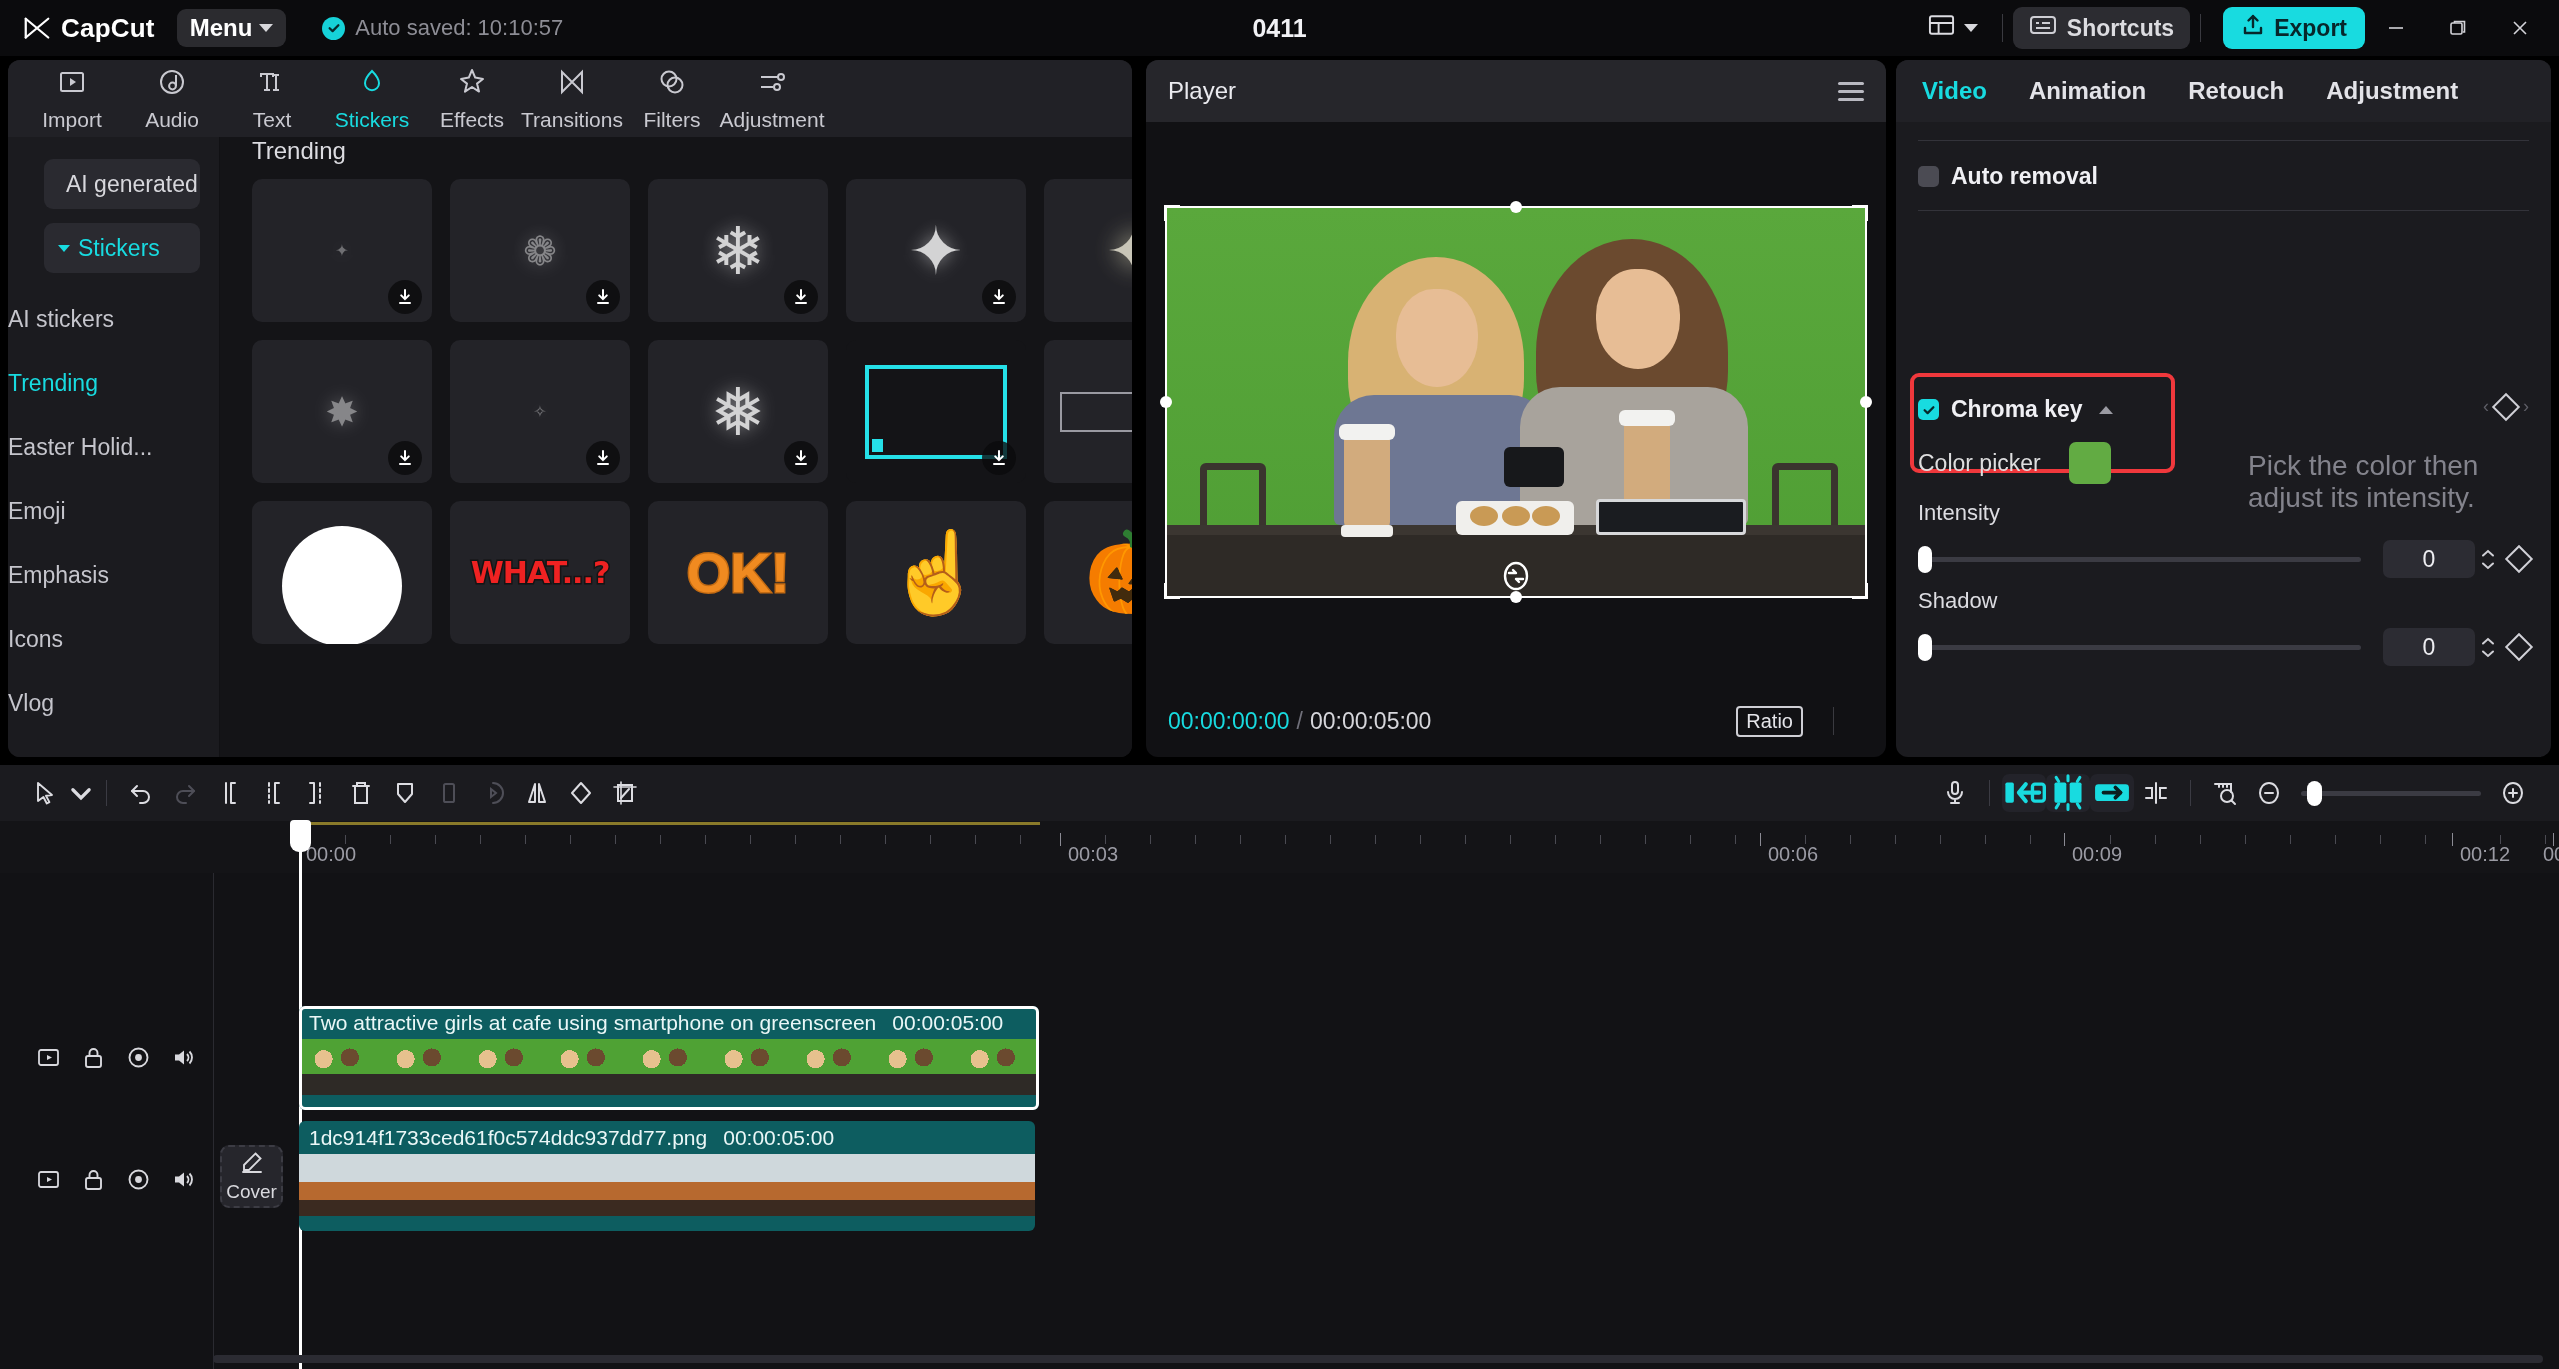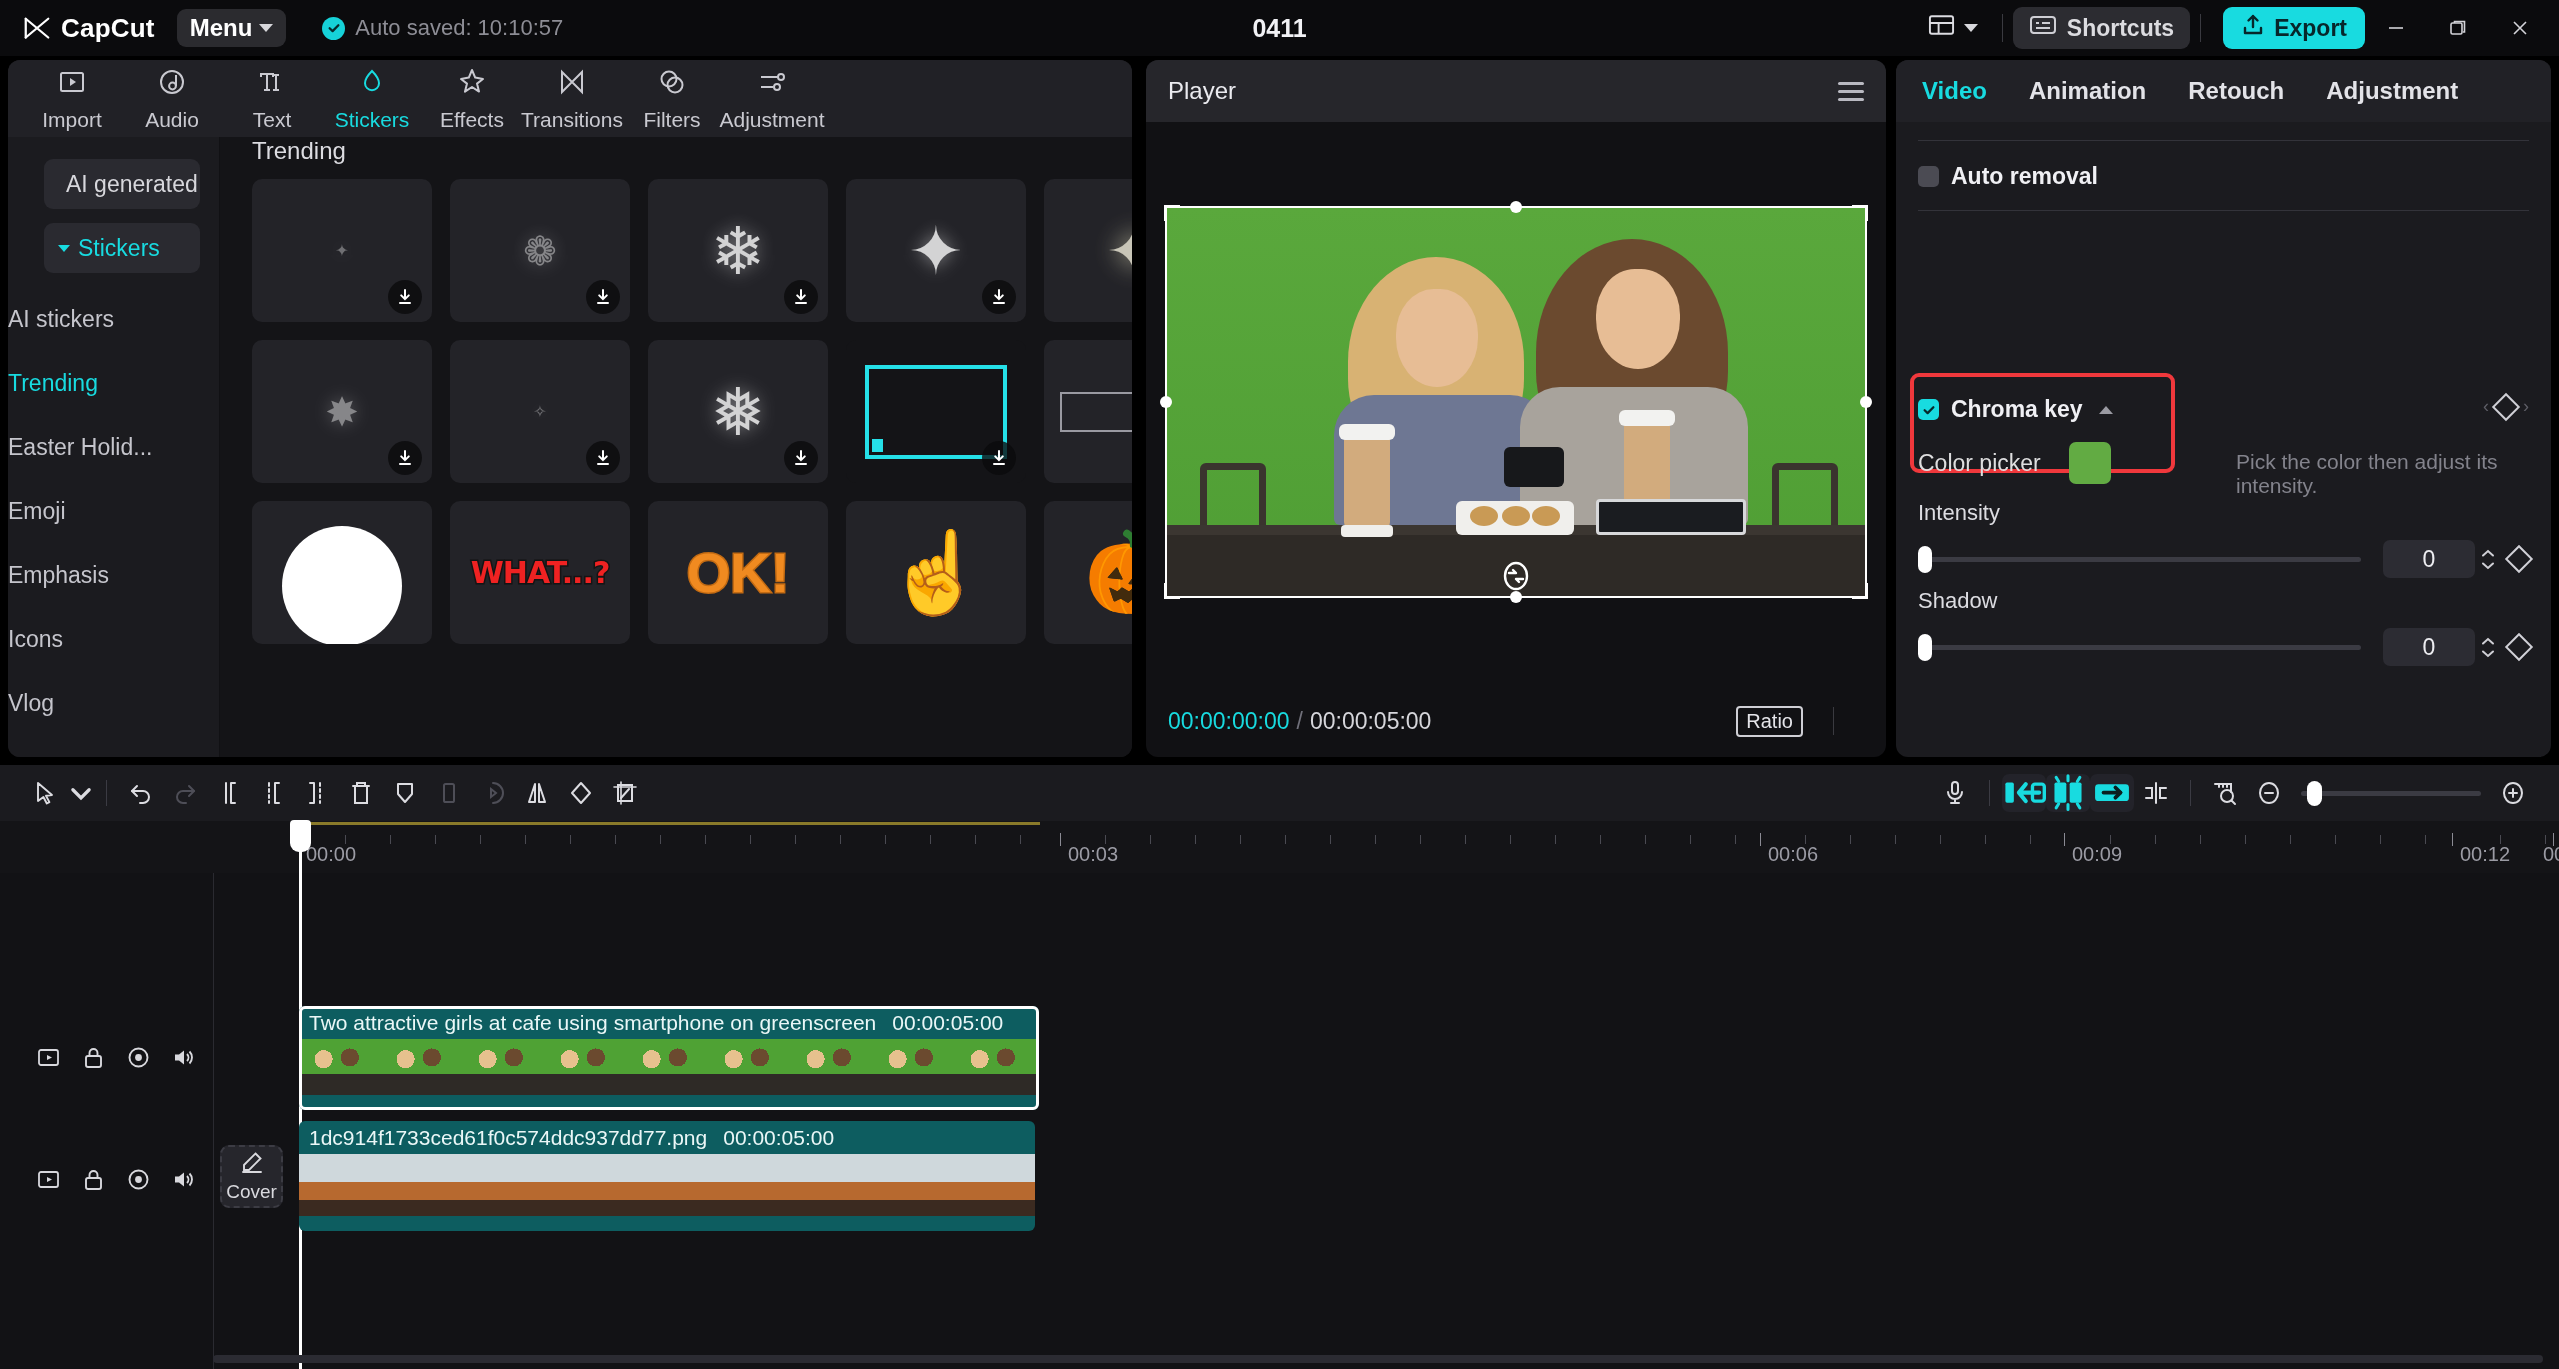--- a/index.html
+++ b/index.html
@@ -188,21 +188,21 @@
 
   .chroma-box{
     position:absolute;left:14px;top:313px;width:265px;height:100px;
     border:4px solid #f0383c;border-radius:9px;
   }
   .row-chroma{position:absolute;left:22px;top:336px;display:flex;align-items:center;gap:12px;}
   .caret-u{width:0;height:0;border-left:7px solid transparent;border-right:7px solid transparent;border-bottom:8px solid #9a9aa2;margin-left:4px;}
   .row-picker{position:absolute;left:22px;top:382px;display:flex;align-items:center;gap:14px;}
   .pick-lbl{font-size:23px;color:#dededf;}
   .swatch{width:42px;height:42px;border-radius:7px;background:#62ab43;cursor:pointer;}
-  .pick-hint{position:absolute;left:340px;top:390px;font-size:21px;color:#83838c;}
+  .pick-hint{position:absolute;left:352px;top:390px;font-size:28px;color:#83838c;}
   .key-ctrl{position:absolute;right:22px;top:336px;display:flex;align-items:center;gap:16px;}
   .kc-ic{cursor:pointer;display:flex;align-items:center;}
 
   .slider-block{position:absolute;left:22px;right:22px;}
   .sl-label{font-size:22px;color:#dcdce1;margin-bottom:14px;}
   .sl-row{display:flex;align-items:center;gap:0;}
   .track{position:relative;flex:1;height:5px;background:#3b3b43;border-radius:3px;}
   .knob{position:absolute;left:0;top:-11px;width:14px;height:27px;border-radius:7px;background:#fff;cursor:pointer;}
   .numbox{
     margin-left:22px;width:92px;height:38px;background:#2c2c33;border-radius:7px;

